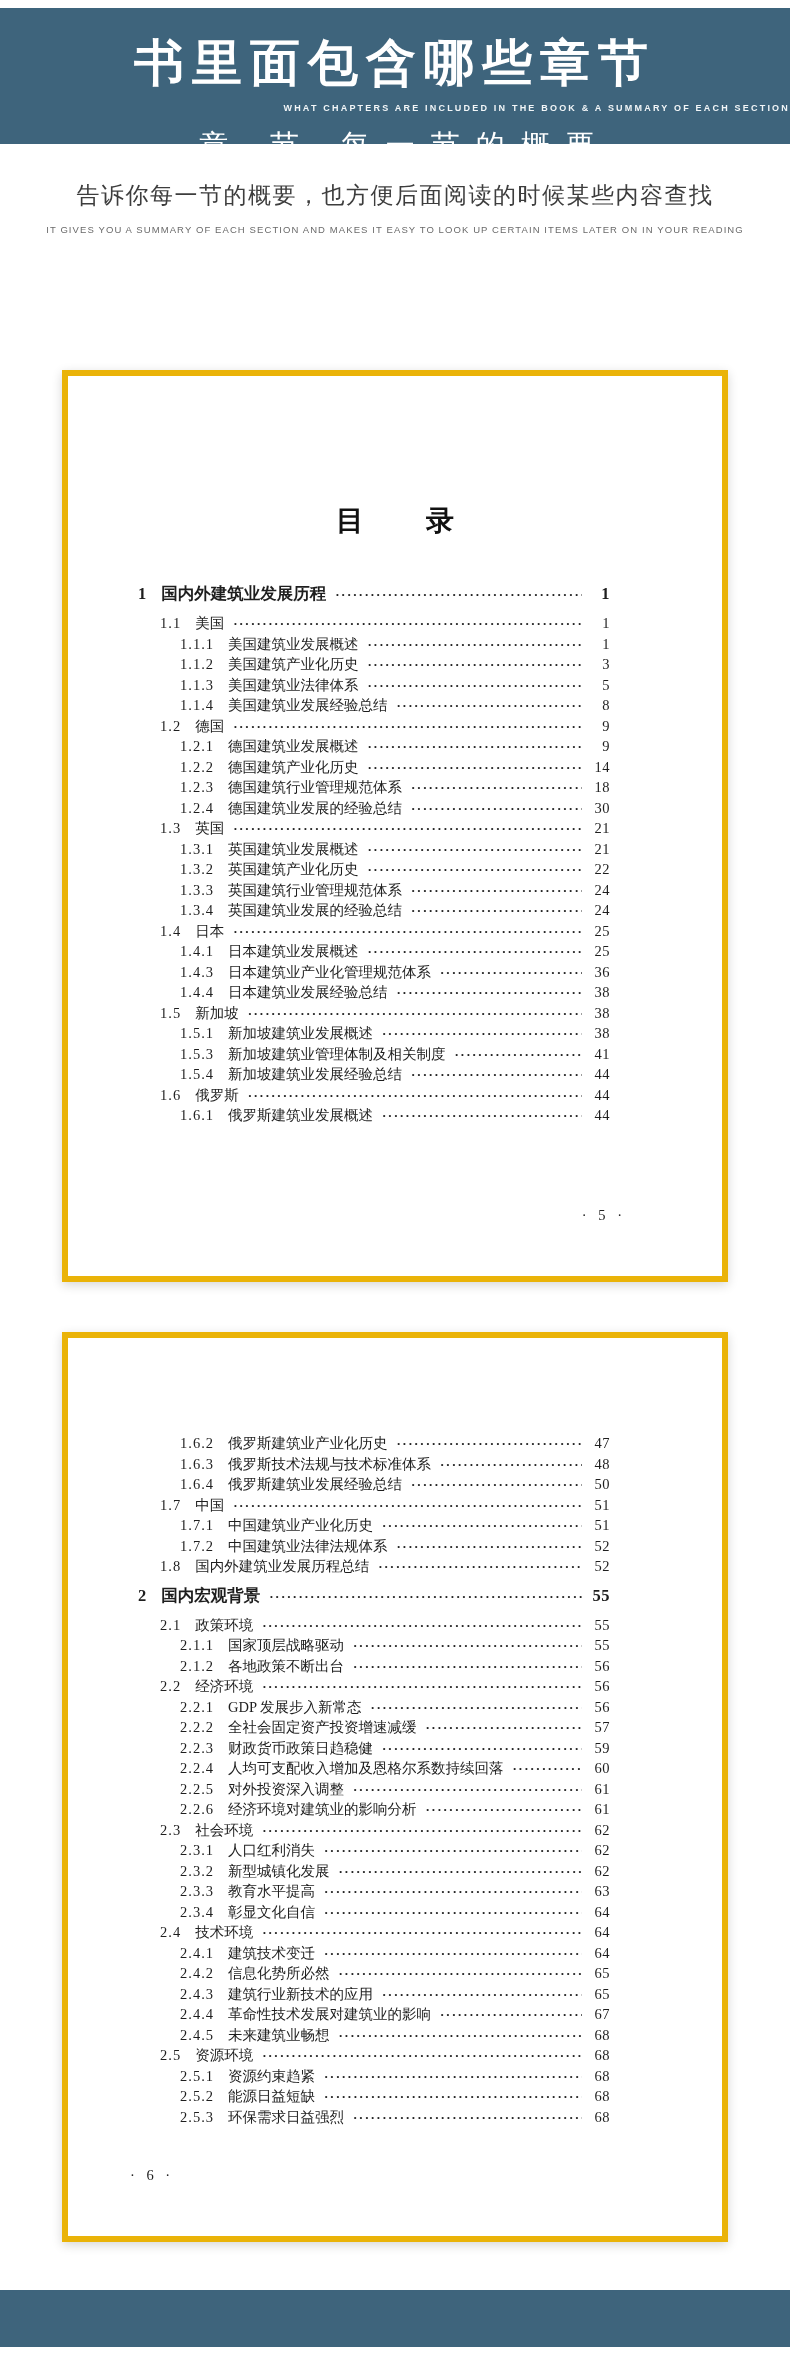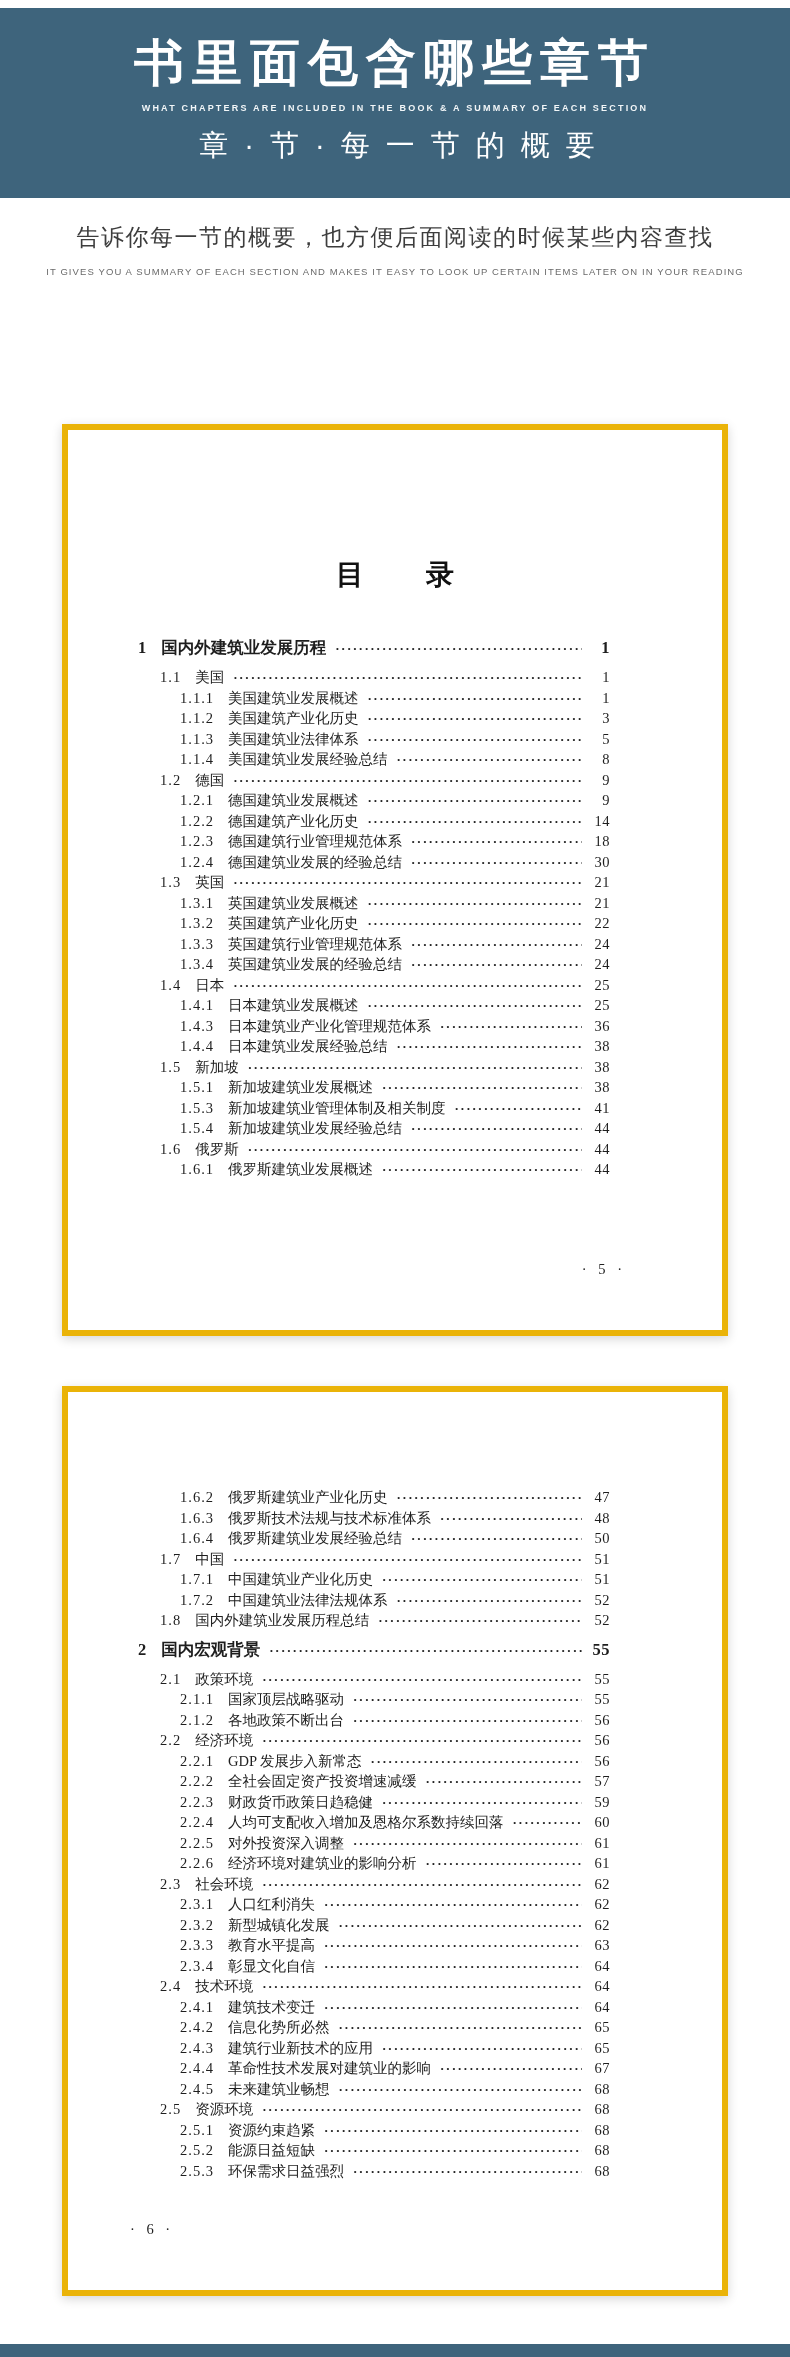--- a/index.html
+++ b/index.html
@@ -5,53 +5,54 @@
   html,body { margin:0; padding:0; }
   body {
     width:790px;
     background:#ffffff;
     font-family:"Liberation Sans","DejaVu Sans",sans-serif;
     -webkit-font-smoothing:antialiased;
   }
   
   .top-gap { height:8px; background:#ffffff; }
   .banner {
-    height:190px;
+    height:136px;
     background:#3e647c;
     color:#ffffff;
     text-align:center;
     overflow:hidden;
   }
   .banner-title {
     margin-top:28px;
     font-family:"Liberation Serif","DejaVu Serif",serif;
     font-size:50px;
     font-weight:700;
     letter-spacing:8px;
     line-height:1.1;
   }
   .banner-en {
     margin-top:12px;
     font-size:9px;
     font-weight:700;
     letter-spacing:2.2px;
     color:#f2f6f8;
+    text-align:right;
   }
   .banner-sub {
     margin-top:13px;
     font-size:29px;
     font-weight:400;
     letter-spacing:16px;
     padding-left:20px; 
     color:#ffffff;
   }
   
   .intro { height:98px; background:#ffffff; text-align:center; }
   .intro-zh {
-    padding-top:24px;
+    padding-top:36px;
     font-size:23px;
     letter-spacing:1.5px;
     color:#3d3d3d;
     font-weight:500;
   }
   .intro-en {
     margin-top:13px;
     font-size:9.5px;
     letter-spacing:1.1px;
     color:#6a6a6a;

